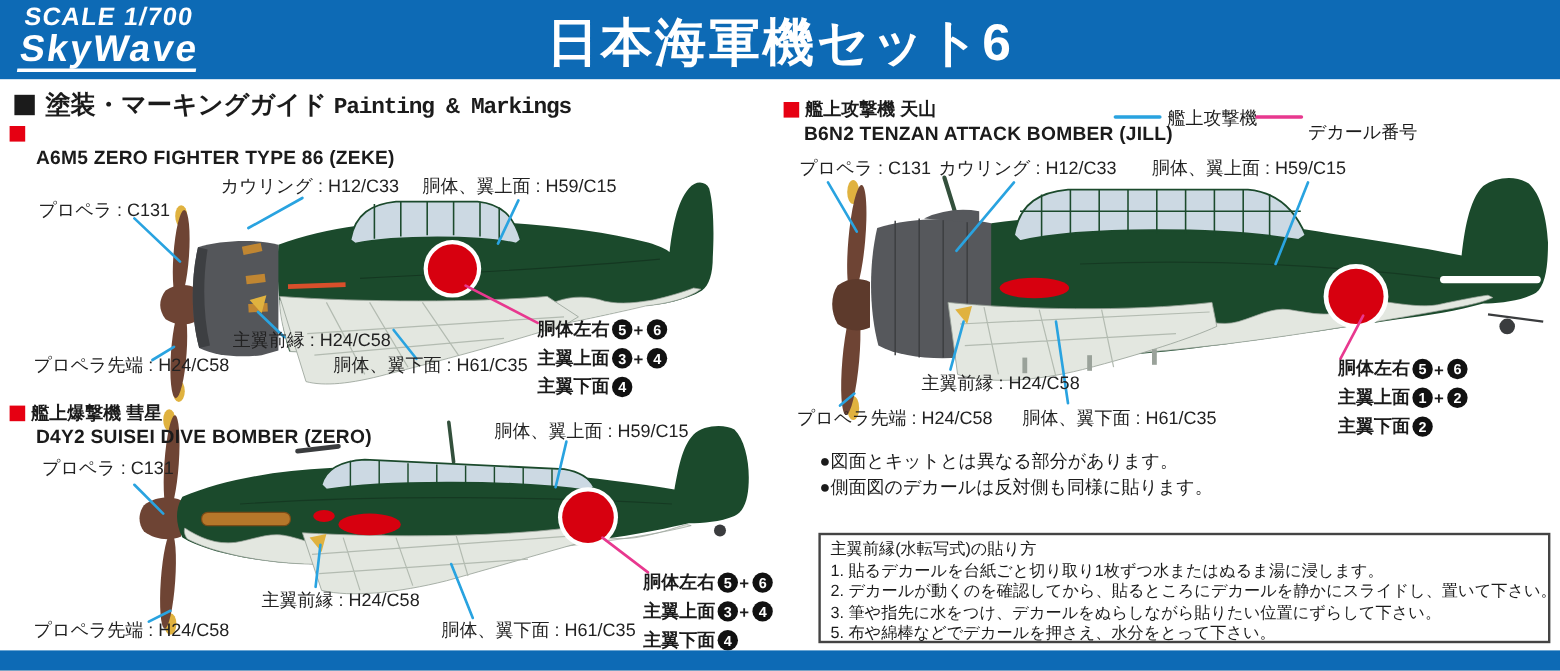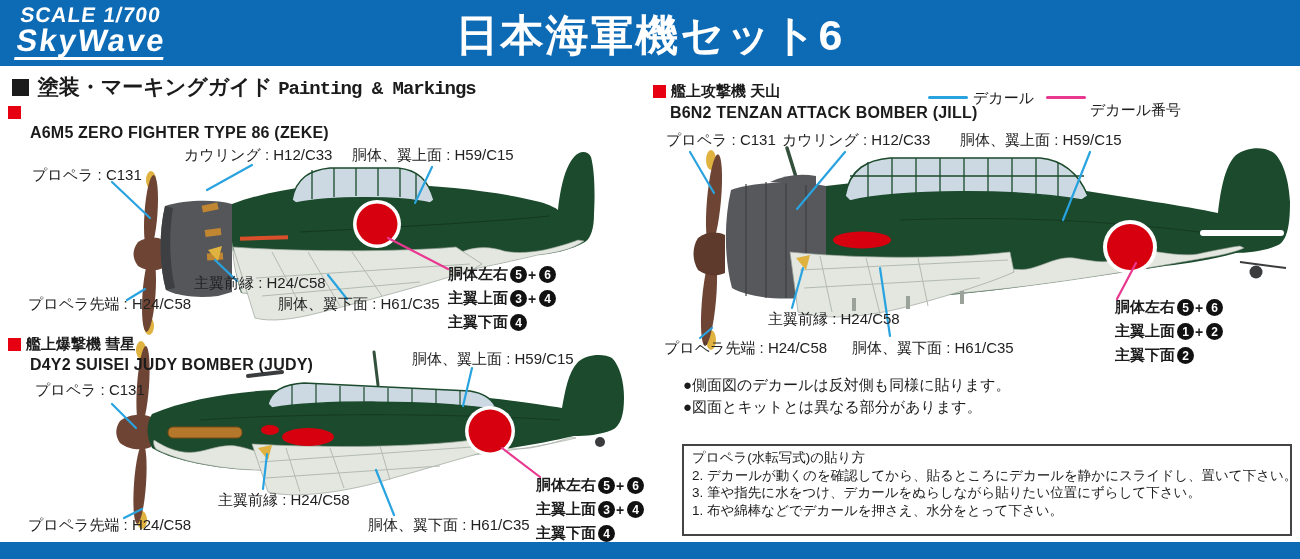--- a/index.html
+++ b/index.html
@@ -190,21 +190,21 @@
     <path d="M502,448 L540,477" stroke="#e8388f" stroke-width="2.2" stroke-linecap="round"></path>
   </svg>
 
   <div class="abs heading">
     <span class="sq sqb"></span>
     <span>塗装・マーキングガイド</span>
     <span class="en">Painting &amp; Markings</span>
   </div>
 
   <div class="abs legend-line" style="left:928px;top:96px;background:#29a3e0"></div>
-  <div class="abs legend-label" style="left:973px;top:89px">デカール</div>
+  <div class="abs legend-label" style="left:973px;top:89px">艦上攻撃機</div>
   <div class="abs legend-line" style="left:1046px;top:96px;background:#e8388f"></div>
   <div class="abs legend-label" style="left:1090px;top:101px">デカール番号</div>
 
   <div class="abs acname" style="left:8px;top:103px">
     <span class="sq sqr"></span>
   </div>
   <div class="abs en-name" style="left:30px;top:124px">A6M5 ZERO FIGHTER TYPE 86 (ZEKE)</div>
   <div class="abs callout" style="left:184px;top:146px">カウリング : H12/C33</div>
   <div class="abs callout" style="left:32px;top:166px">プロペラ : C131</div>
   <div class="abs callout" style="left:352px;top:146px">胴体、翼上面 : H59/C15</div>
@@ -255,21 +255,21 @@
     </div>
     <div class="decal-row">
       <span>主翼下面</span>
         <span class="num">2</span>
     </div>
   </div>
 
   <div class="abs acname" style="left:8px;top:335px">
     <span class="sq sqr"></span><span class="jp">艦上爆撃機 彗星</span>
   </div>
-  <div class="abs en-name" style="left:30px;top:356px">D4Y2 SUISEI JUDY BOMBER (JUDY)</div>
+  <div class="abs en-name" style="left:30px;top:356px">D4Y2 SUISEI DIVE BOMBER (ZERO)</div>
   <div class="abs callout" style="left:35px;top:381px">プロペラ : C131</div>
   <div class="abs callout" style="left:412px;top:350px">胴体、翼上面 : H59/C15</div>
   <div class="abs callout" style="left:218px;top:491px">主翼前縁 : H24/C58</div>
   <div class="abs callout" style="left:28px;top:516px">プロペラ先端 : H24/C58</div>
   <div class="abs callout" style="left:368px;top:516px">胴体、翼下面 : H61/C35</div>
   <div class="abs decal-rows" style="left:536px;top:476px">
     <div class="decal-row">
       <span>胴体左右</span>
         <span class="num">5</span>
         <span class="plus">+</span>
@@ -281,25 +281,26 @@
         <span class="plus">+</span>
         <span class="num">4</span>
     </div>
     <div class="decal-row">
       <span>主翼下面</span>
         <span class="num">4</span>
     </div>
   </div>
 
   <div class="abs notes" style="left:683px;top:374px">
+    <div>●図面とキットとは異なる部分があります。</div>
     <div>●側面図のデカールは反対側も同様に貼ります。</div>
-    <div>●図面とキットとは異なる部分があります。</div>
   </div>
 
   <div class="abs decal-box">
-    <div>プロペラ(水転写式)の貼り方</div>
+    <div>主翼前縁(水転写式)の貼り方</div>
+    <div>1. 貼るデカールを台紙ごと切り取り1枚ずつ水またはぬるま湯に浸します。</div>
     <div>2. デカールが動くのを確認してから、貼るところにデカールを静かにスライドし、置いて下さい。</div>
     <div>3. 筆や指先に水をつけ、デカールをぬらしながら貼りたい位置にずらして下さい。</div>
-    <div>1. 布や綿棒などでデカールを押さえ、水分をとって下さい。</div>
+    <div>5. 布や綿棒などでデカールを押さえ、水分をとって下さい。</div>
   </div>
 
   <div class="abs footer"></div>
 </div>
 
 </body></html>

